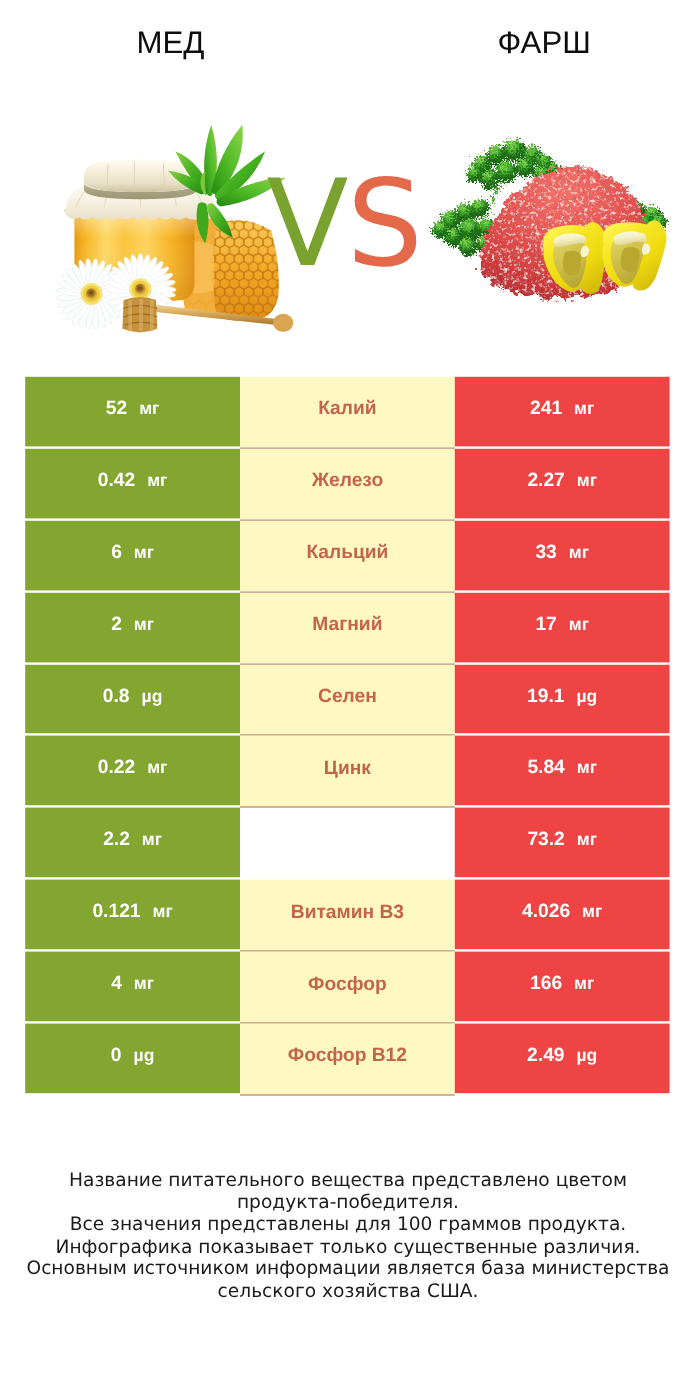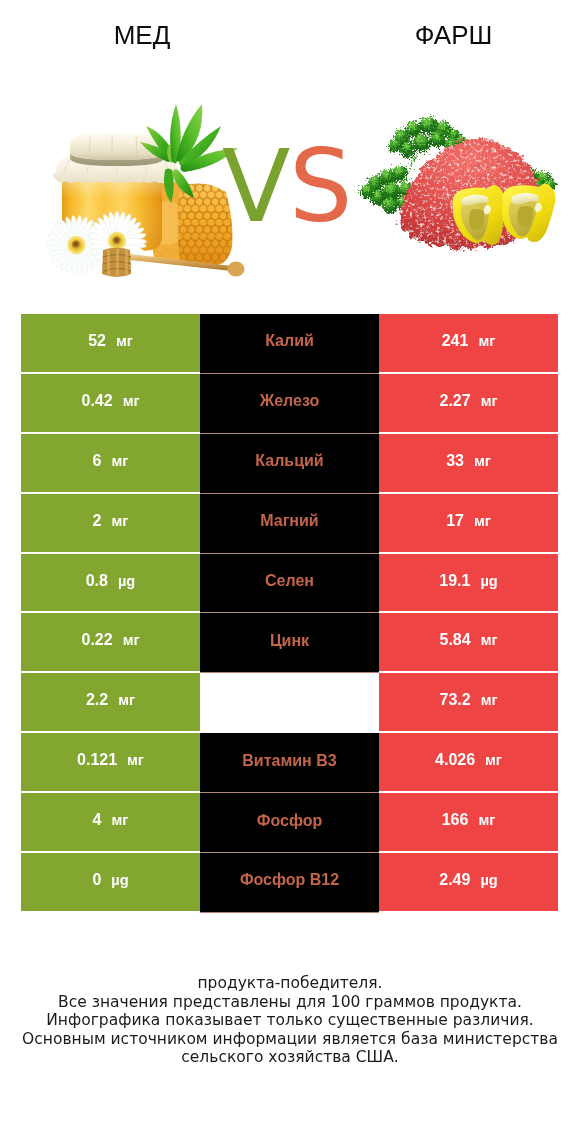--- a/index.html
+++ b/index.html
@@ -10,21 +10,21 @@
   #title-right{left:327px;width:253px;}
   #hero{position:absolute;left:0;top:80px;width:580px;height:220px;}
   .vs{position:absolute;left:222px;top:137px;width:140px;font-family:"DejaVu Sans",sans-serif;font-size:100px;line-height:100px;font-weight:400;letter-spacing:-1.5px;}
   .vs .v{color:#7aa22e;}
   .vs .s{color:#e4694a;}
   #table{position:absolute;left:21px;top:314px;width:458px;}
   .row{position:relative;height:59.9px;}
   .cell{position:absolute;top:0;height:57.9px;display:flex;align-items:center;justify-content:center;box-sizing:border-box;padding-bottom:4px;}
   .cell.left{left:0;width:179px;background:#82a62f;color:#ffffff;}
   .cell.right{left:358px;width:179px;background:#ef4444;color:#ffffff;}
-  .cell.mid{left:179px;width:179px;background:#000000;color:#c2654a;border-bottom:1px solid #b18579;height:59.9px;}
+  .cell.mid{left:179px;width:179px;background:#fef9c3;color:#c2654a;border-bottom:1px solid #b18579;height:59.9px;}
   .val{font-size:16px;font-weight:700;letter-spacing:0px;}
   .unit{font-size:14.6px;font-weight:700;margin-left:10px;letter-spacing:0px;}
   .lbl{font-size:16px;font-weight:700;letter-spacing:0px;}
   #footer{position:absolute;left:0;top:974px;width:580px;text-align:center;font-family:"DejaVu Sans",sans-serif;font-size:15.5px;line-height:18.6px;color:#1b1b1b;}
 </style>
 </head>
 <body>
 
 <div class="page">
 
@@ -478,19 +478,20 @@
           <span class="lbl">Фосфор B12</span>
         </div>
         <div class="cell right">
           <span class="val">2.49</span>
           <span class="unit">µg</span>
         </div>
       </div>
     </div>
 
   <div id="footer">
+      <div>Название питательного вещества представлено цветом</div>
       <div>продукта-победителя.</div>
       <div>Все значения представлены для 100 граммов продукта.</div>
       <div>Инфографика показывает только существенные различия.</div>
       <div>Основным источником информации является база министерства</div>
       <div>сельского хозяйства США.</div>
     </div>
 </div>
 
 </body></html>

